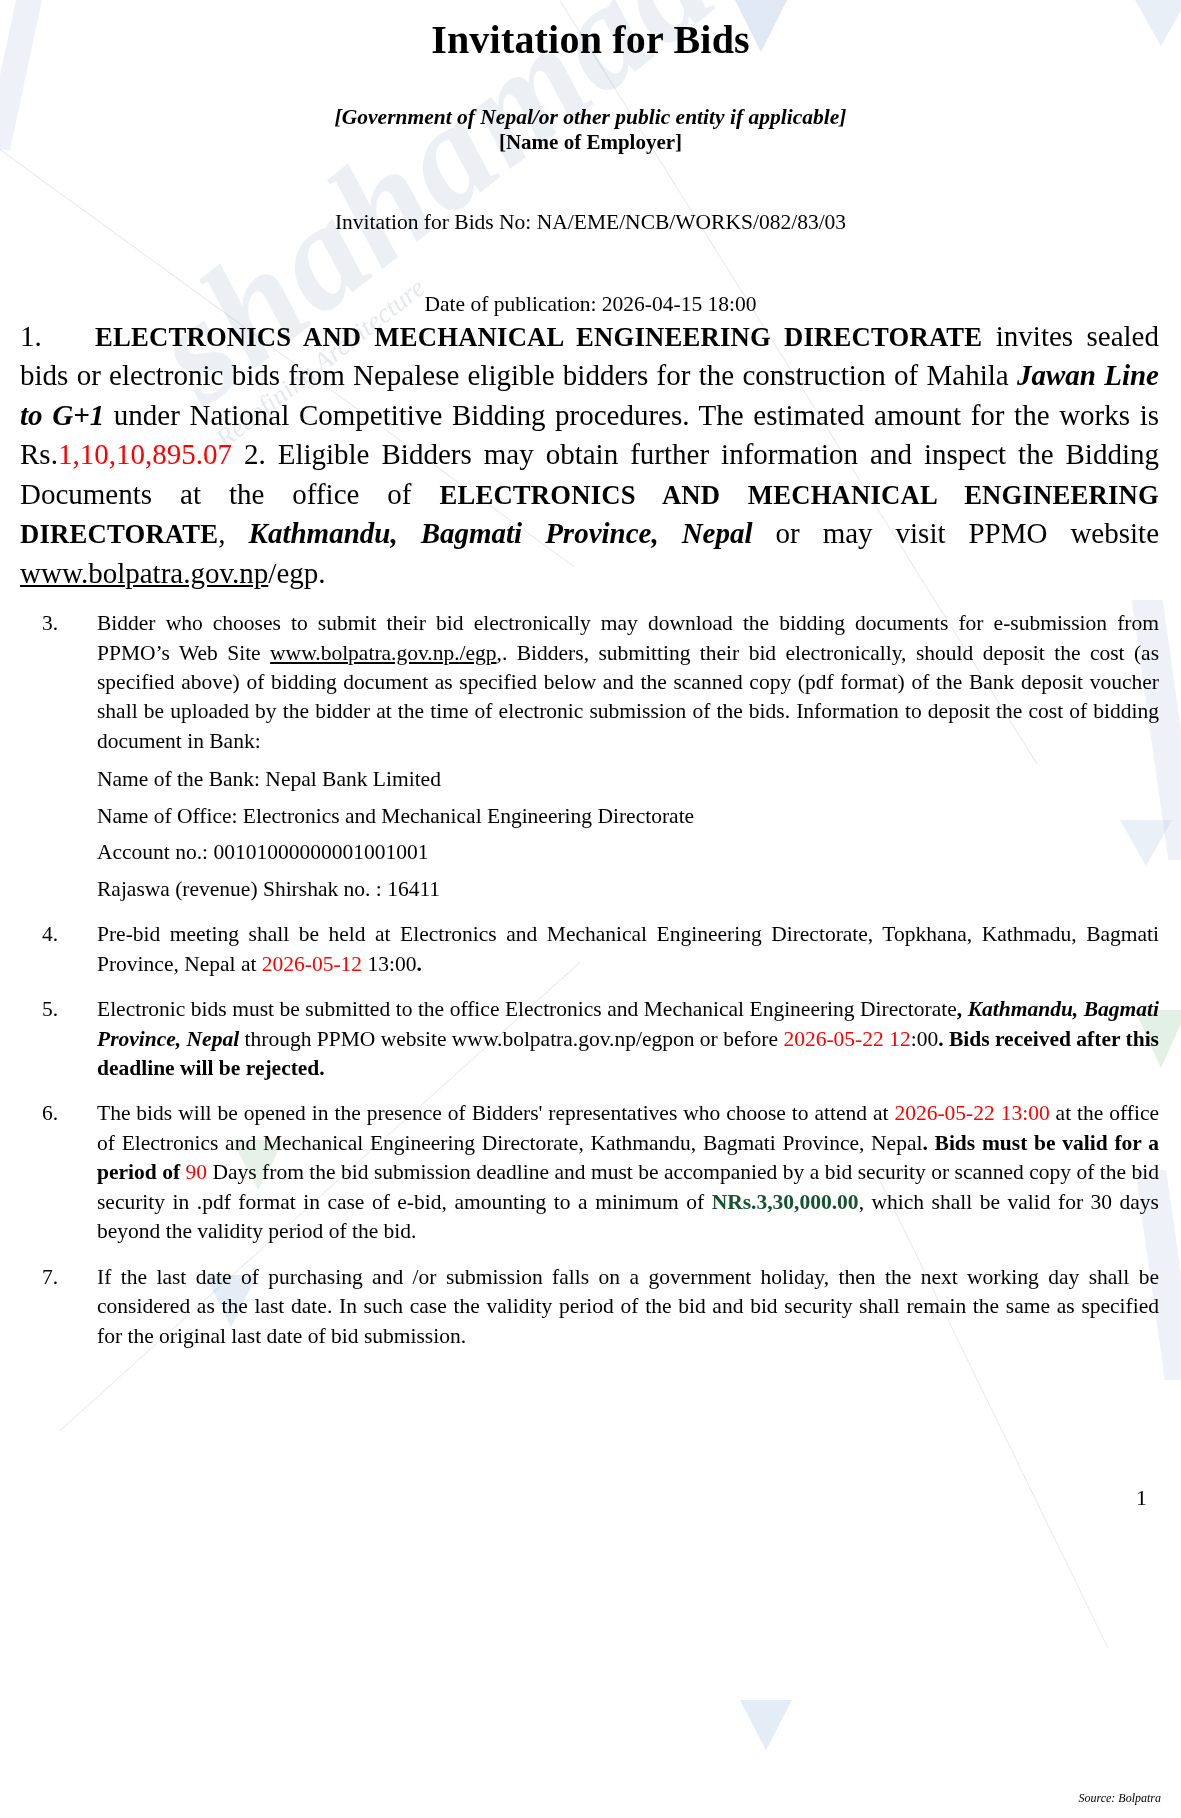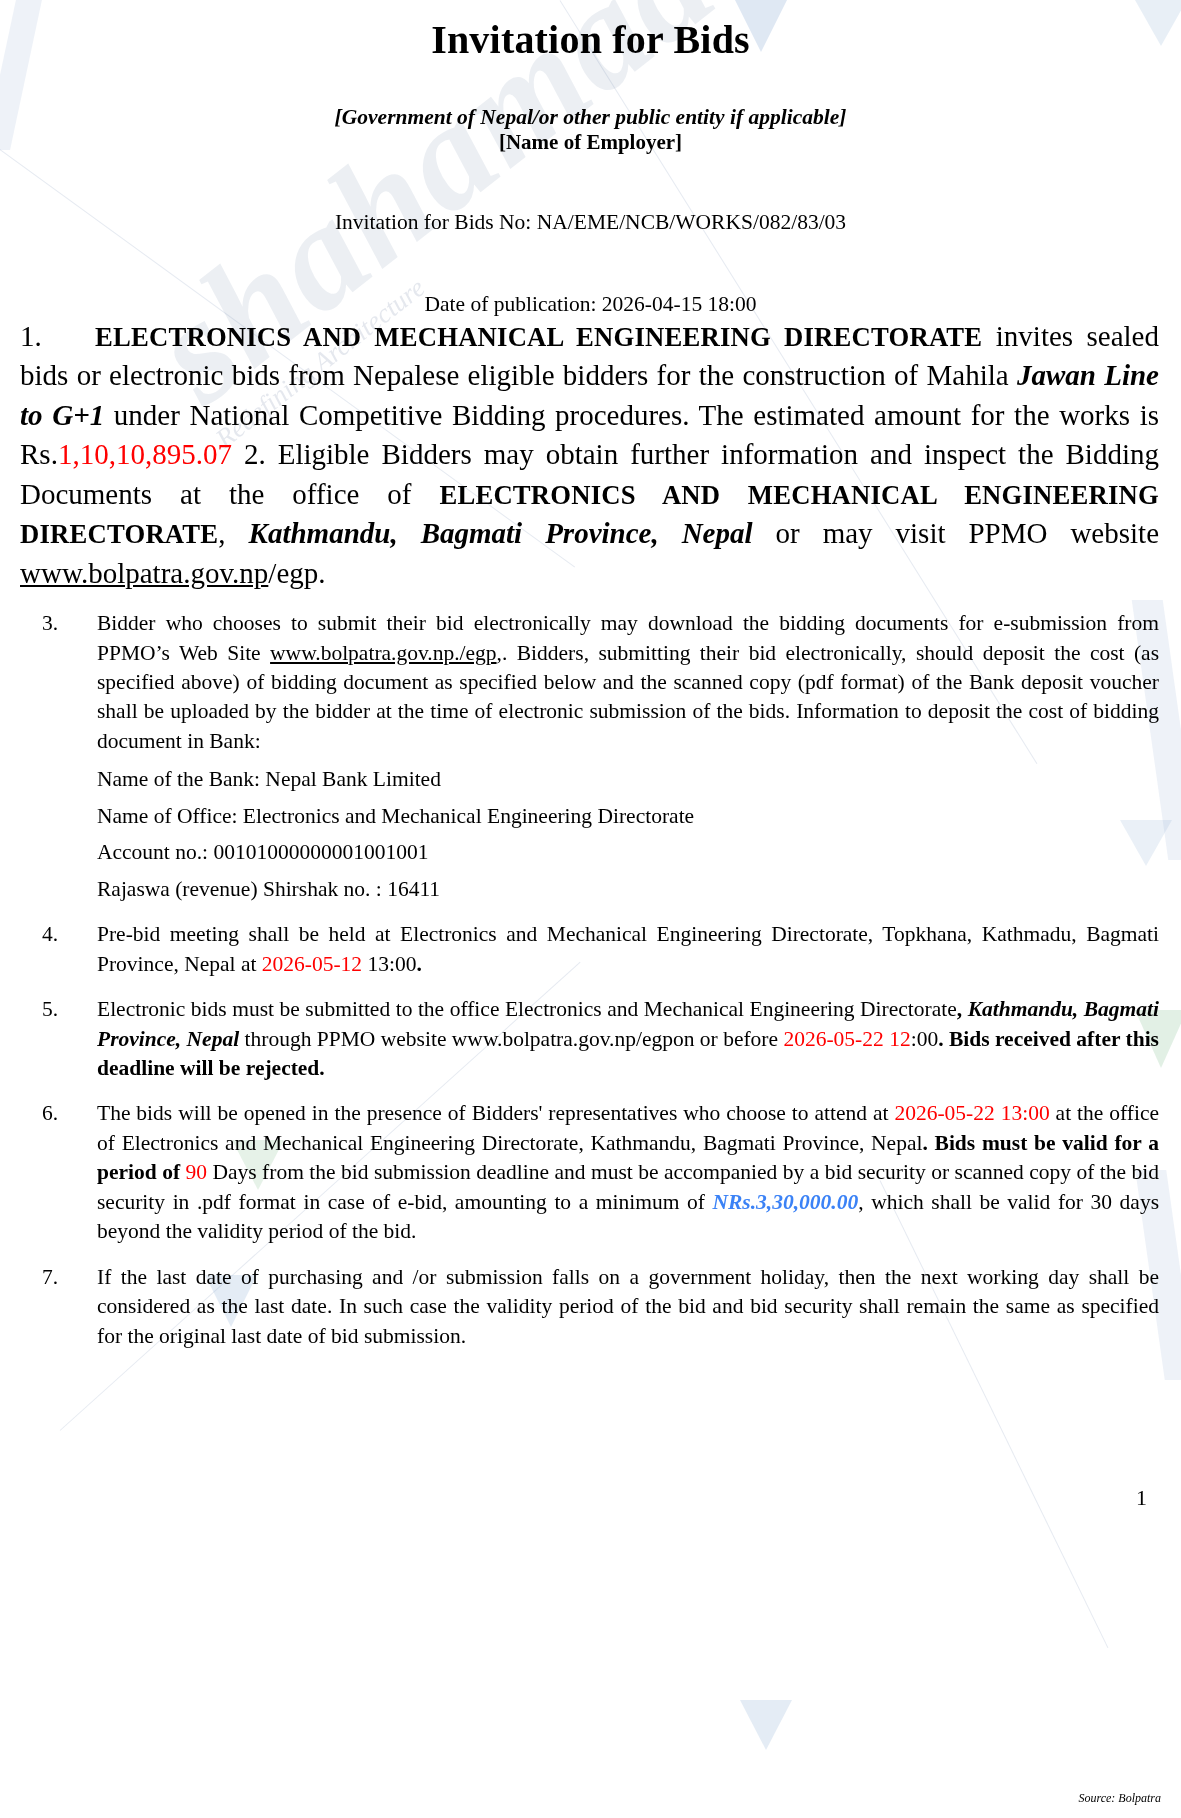--- a/index.html
+++ b/index.html
@@ -165,21 +165,21 @@
   }
 
   .smallcaps {
     font-variant: small-caps;
     font-size: 0.92em;
     letter-spacing: 0.2px;
   }
   .bi { font-weight: bold; font-style: italic; }
   .b  { font-weight: bold; }
   .red { color: #ff0000; }
-  .red-bi { color: #3b82f6; font-weight: bold; font-style: italic; }
+  .red-bi { color: #14532d; font-weight: bold; }
   .ul { text-decoration: underline; }
 
   .page-num {
     position: absolute;
     right: 34px;
     top: 1485px;
     font-size: 22px;
     z-index: 2;
   }
   .source-note {

